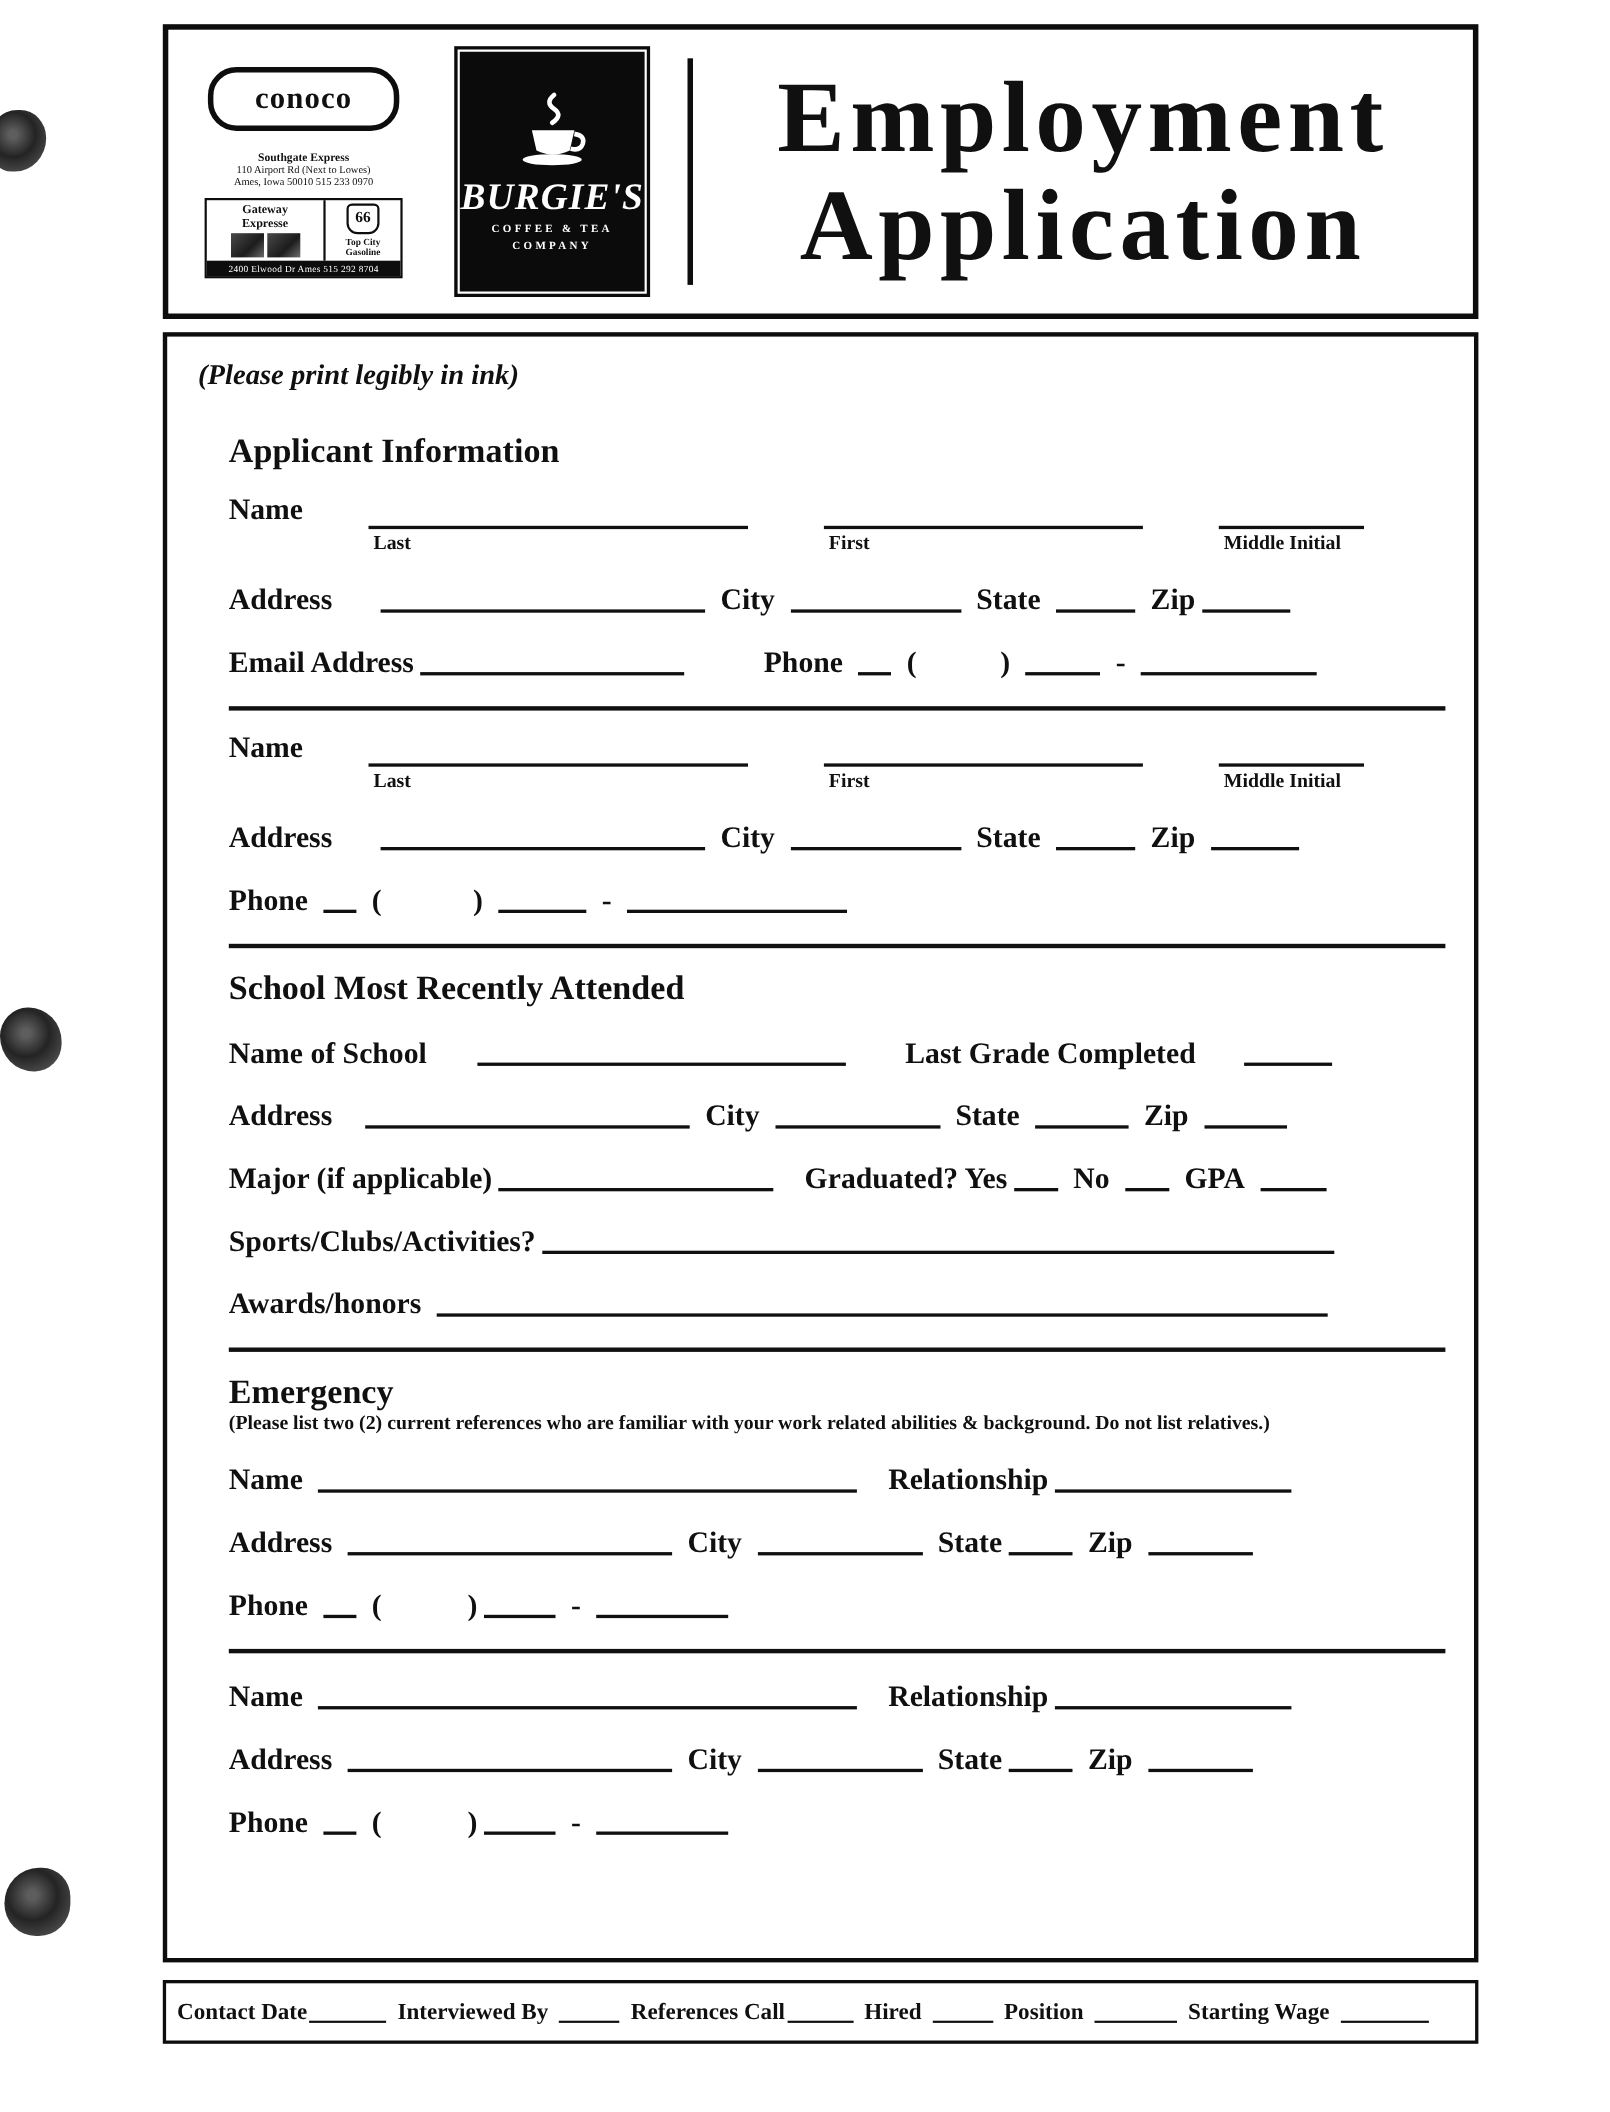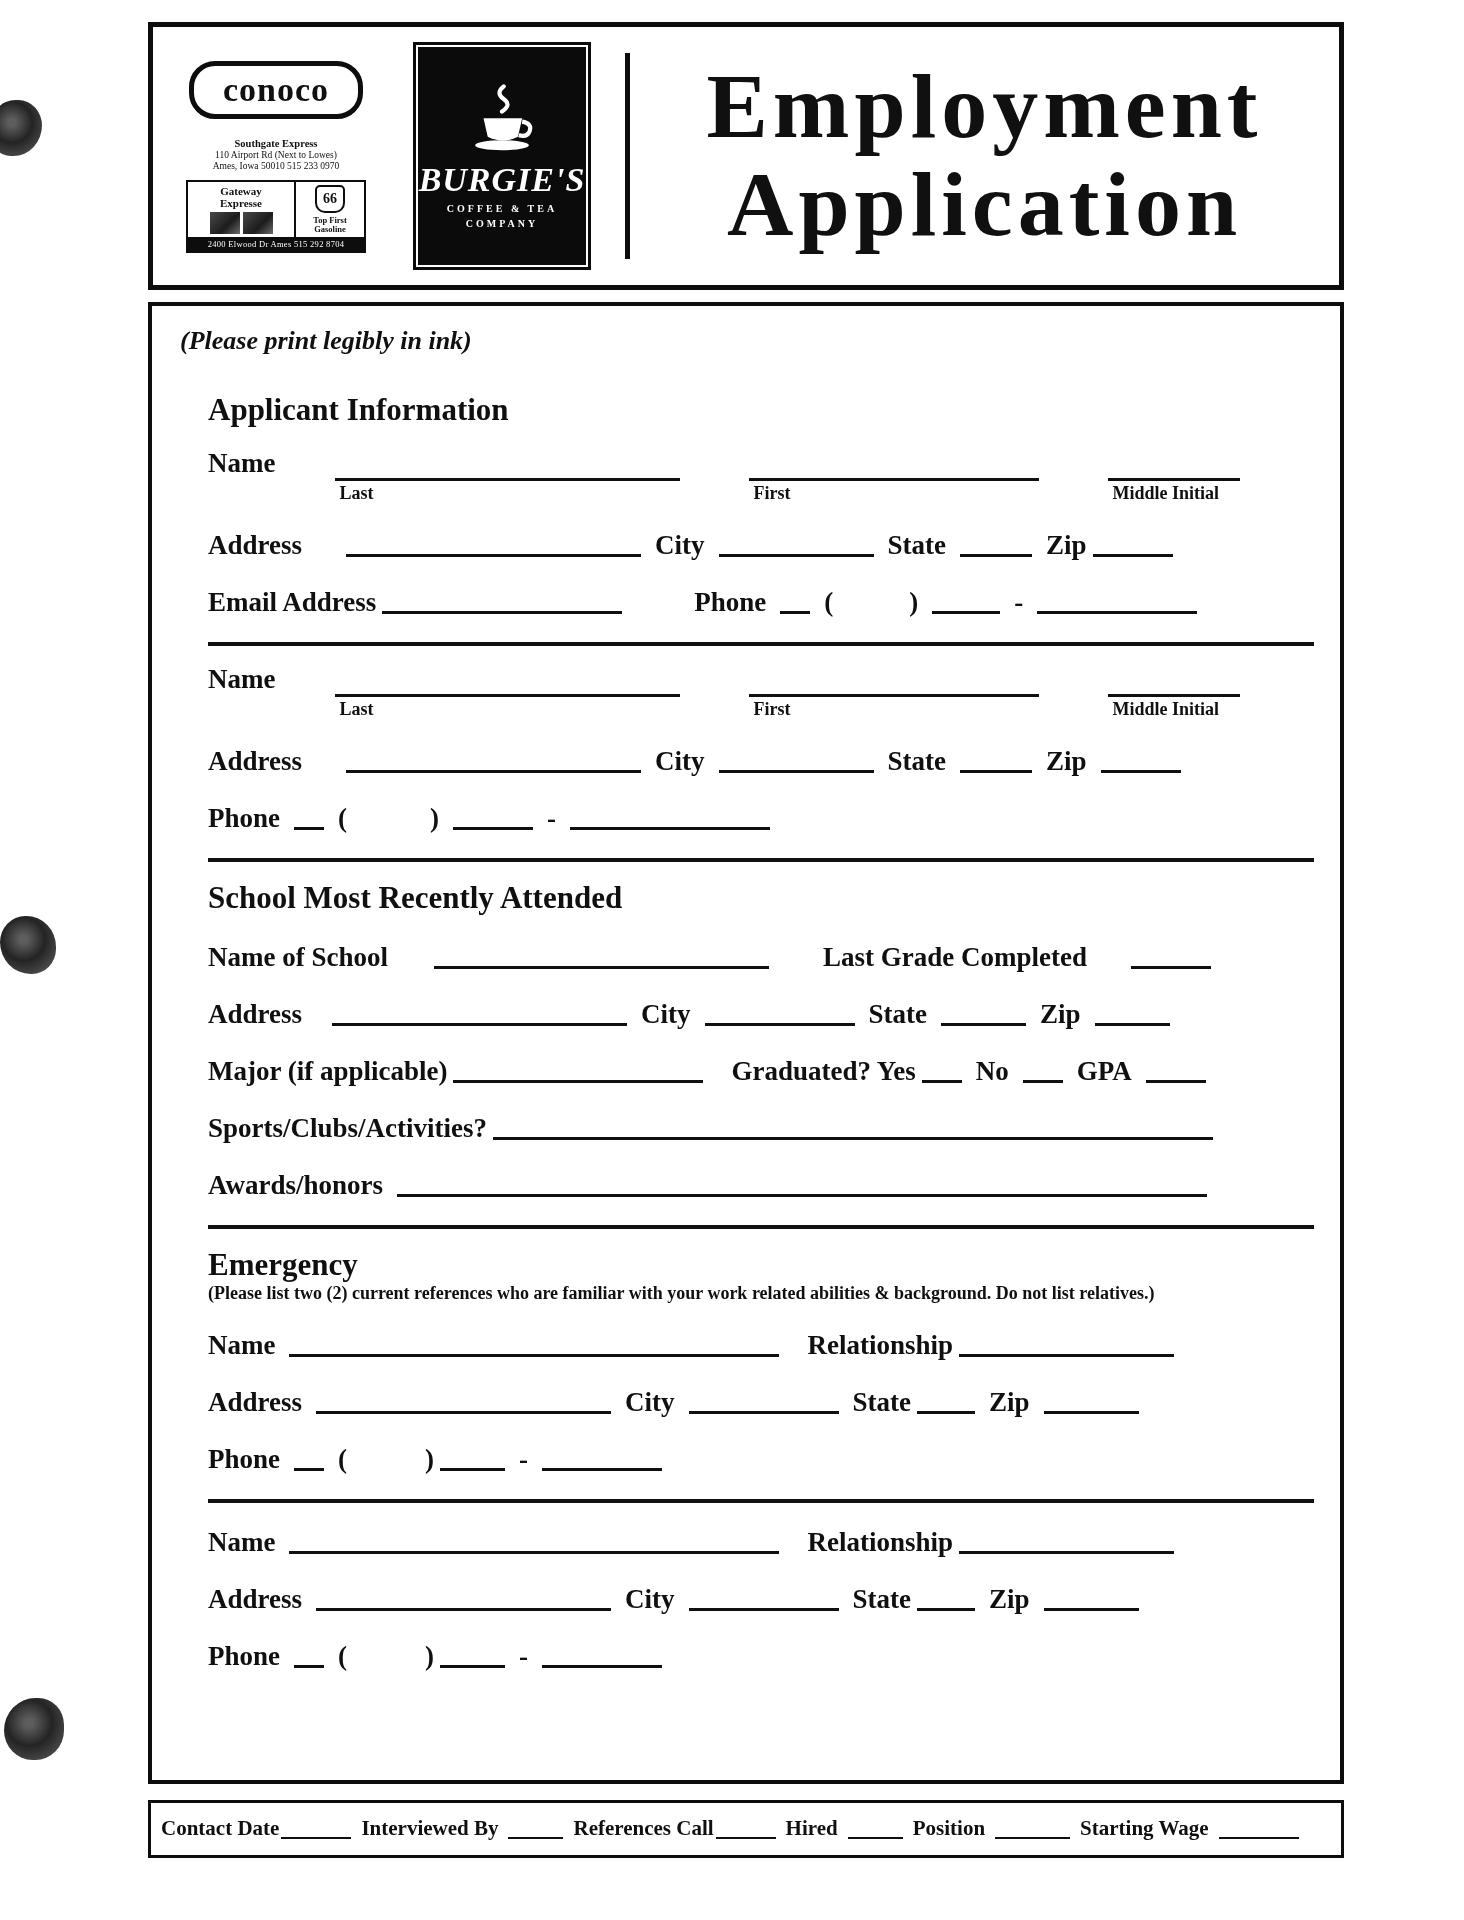--- a/index.html
+++ b/index.html
@@ -9,21 +9,21 @@
   }
   .sheet{position:absolute;left:148px;top:22px;width:1196px;}
   .box{border:4px solid #0d0d0d;background:#fff;box-sizing:border-box;}
 
   
   .header-box{height:268px;display:flex;align-items:center;border-width:5px;}
   .conoco{width:218px;margin-left:14px;text-align:center;}
   .conoco-oval{
     width:164px;height:48px;margin:2px auto 19px auto;border:5px solid #0d0d0d;border-radius:26px;
     display:flex;align-items:center;justify-content:center;
-    font-weight:bold;font-size:34px;letter-spacing:1px;
+    font-weight:bold;font-size:28px;letter-spacing:1px;
   }
   .tiny{font-size:10.5px;line-height:1.15;font-weight:bold;}
   .tiny.lite{font-weight:normal;font-size:9.5px;}
   .gw-box{width:176px;margin:8px auto 0 auto;border:2.5px solid #0d0d0d;}
   .gw-top{display:flex;}
   .gw-left{flex:1;border-right:2px solid #0d0d0d;padding:3px 0;}
   .gw-name{font-size:11px;font-weight:bold;line-height:1.1;}
   .gw-thumbs{display:flex;gap:3px;justify-content:center;margin-top:3px;}
   .thumb{display:inline-block;width:30px;height:22px;background:linear-gradient(135deg,#4a4a4a,#1c1c1c 60%,#6b6b6b);}
   .gw-right{width:64px;padding:3px 2px;display:flex;flex-direction:column;align-items:center;}
@@ -103,21 +103,21 @@
             <div class="gw-name">Gateway</div>
             <div class="gw-name">Expresse</div>
             <div class="gw-thumbs">
               <span class="thumb"></span>
               <span class="thumb"></span>
             </div>
           </div>
           <div class="gw-right">
             <div class="p66">66</div>
             <div class="tier">
-              <span>Top First</span><br>
+              <span>Top City</span><br>
               <span>Gasoline</span>
             </div>
           </div>
         </div>
         <div class="gw-strip">2400 Elwood Dr  Ames  515 292 8704</div>
       </div>
     </div>
 
     <div class="burgies">
       <svg width="84" height="74" viewBox="0 0 100 88">

